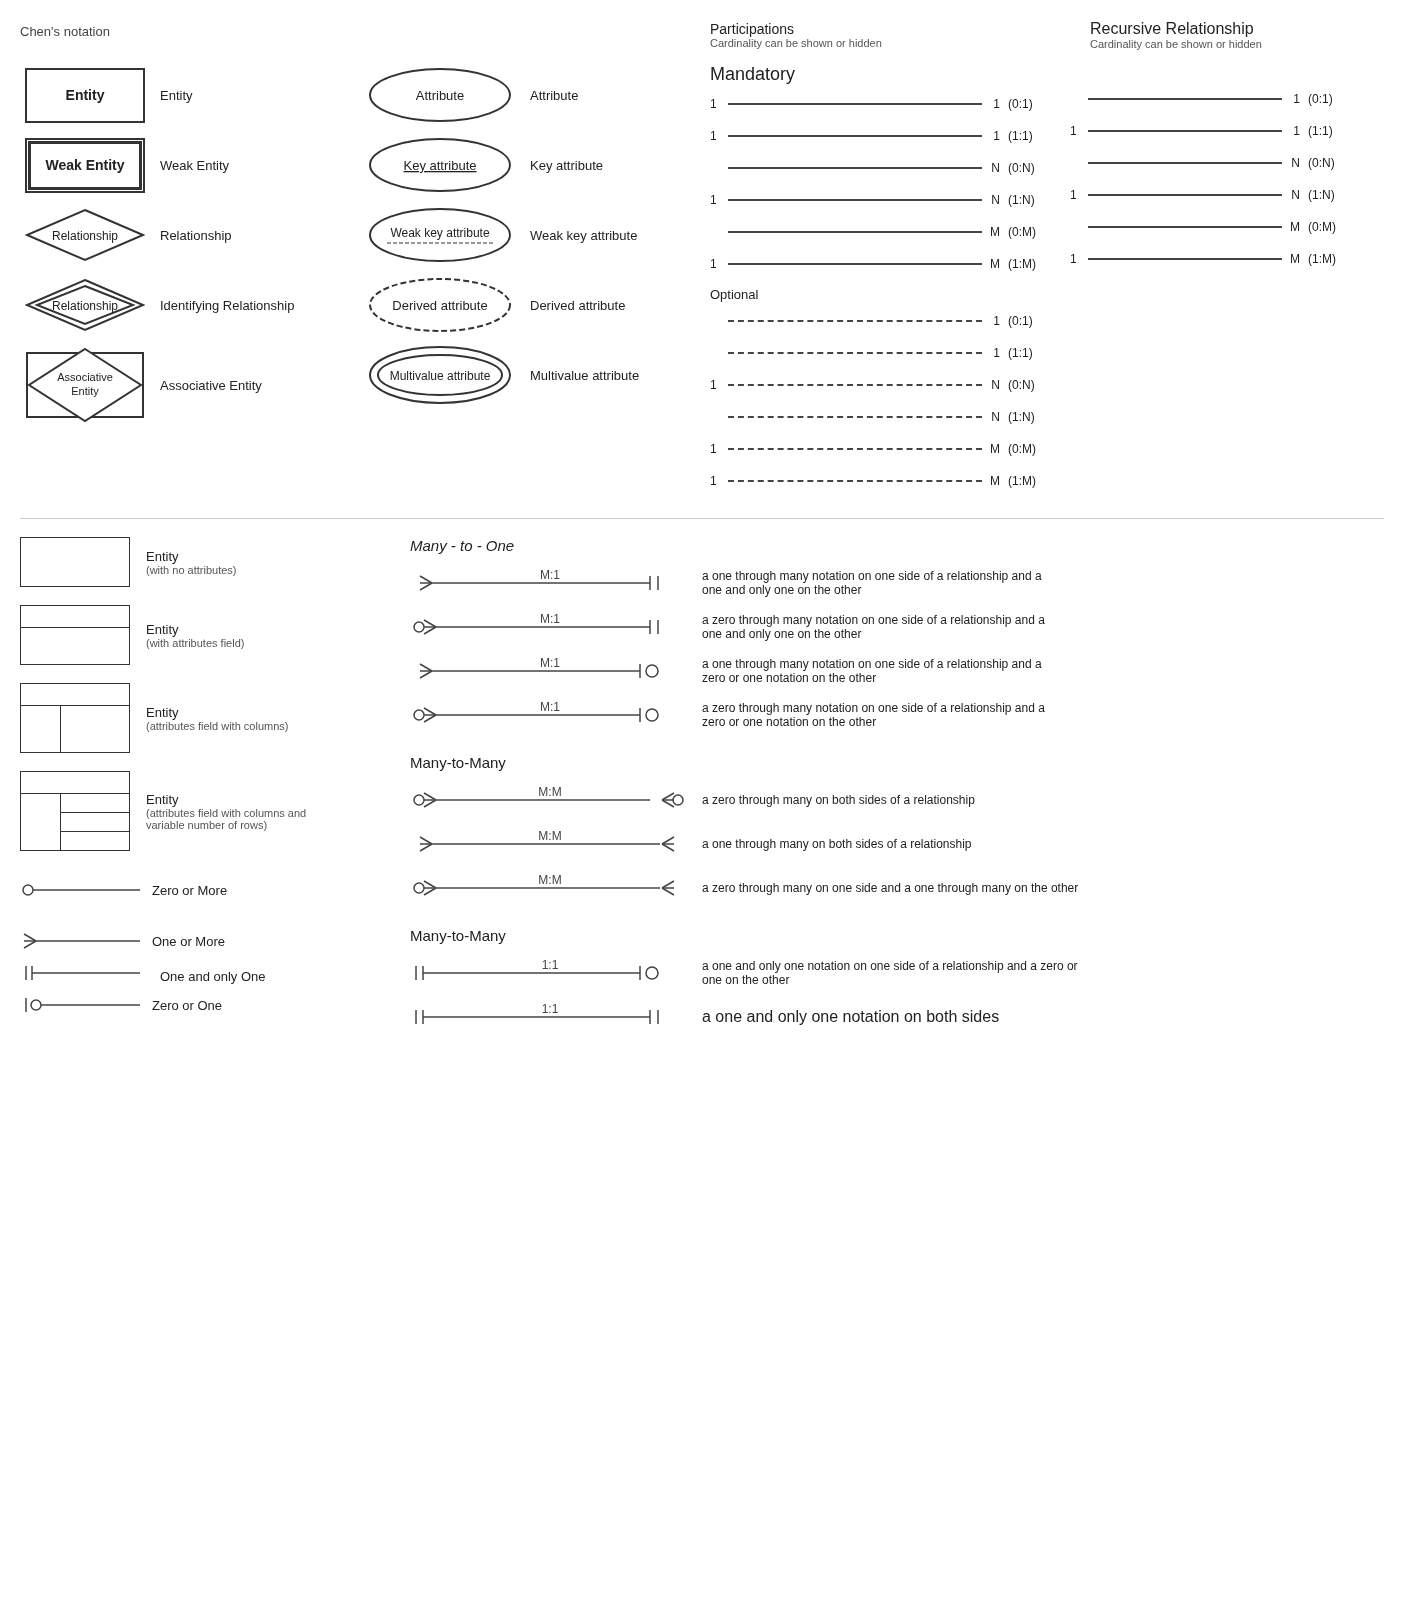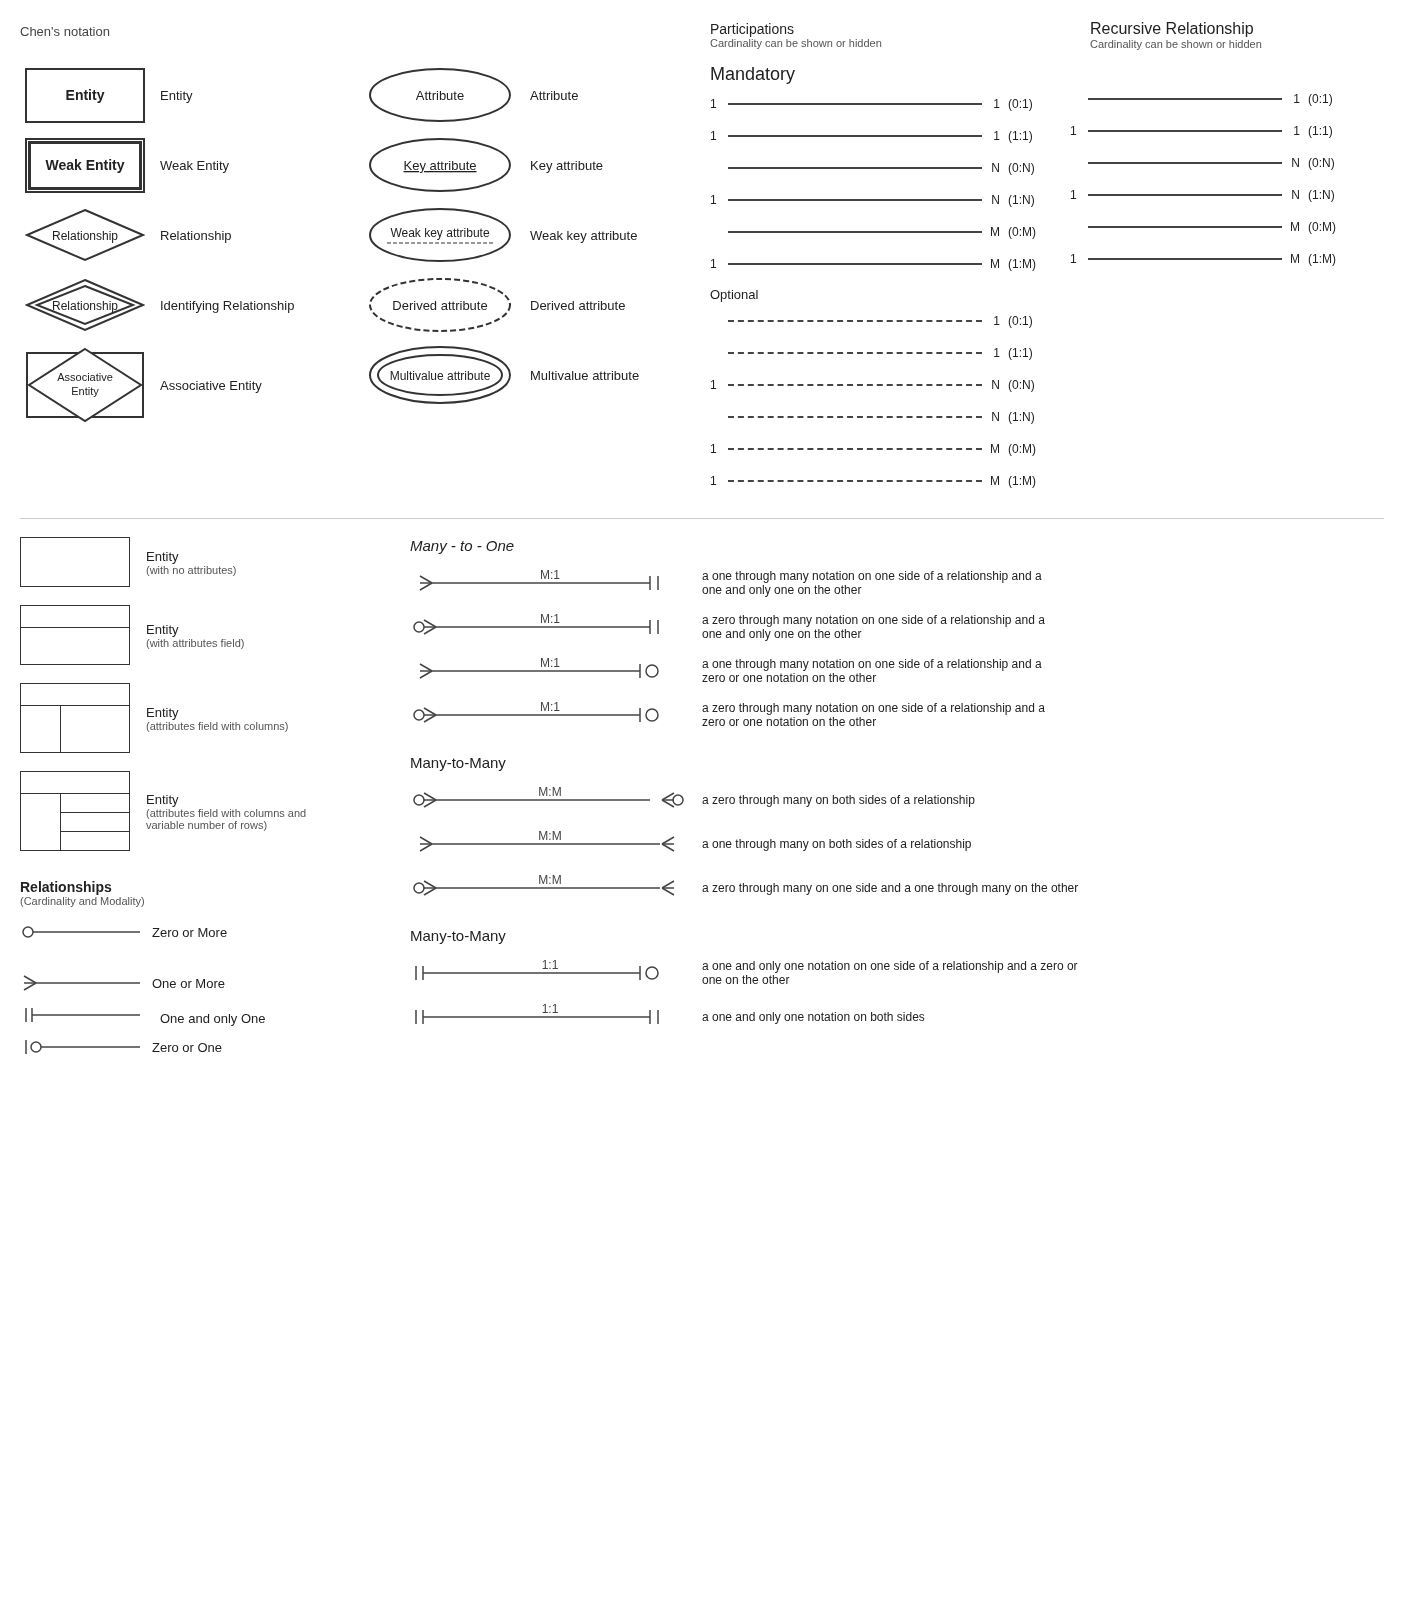--- a/index.html
+++ b/index.html
@@ -495,24 +495,20 @@
             <div class="cf-entity-var-row"></div>
           </div>
         </div>
       </div>
       <div>
         <div style="font-size:13px;">Entity</div>
         <div style="font-size:11px; color:#555; max-width:180px;">(attributes field with columns and<br>variable number of rows)</div>
       </div>
     </div>
 
-    <div>
-      <div style="font-size:14px; font-weight:bold;">Relationships</div>
-      <div style="font-size:11px; color:#555;">(Cardinality and Modality)</div>
-    </div>
 
     <div style="margin-top:14px; display:flex; flex-direction:column; gap:10px;">
 
       <div style="display:flex; align-items:center; gap:12px;">
         <svg width="120" height="22" viewBox="0 0 120 22">
 
           <circle cx="8" cy="11" r="5" fill="none" stroke="#444" stroke-width="1.5"></circle>
 
           <line x1="13" y1="11" x2="120" y2="11" stroke="#444" stroke-width="1.5"></line>
         </svg>
@@ -691,19 +687,19 @@
       <svg width="280" height="30" viewBox="0 0 280 30">
 
         <line x1="6" y1="8" x2="6" y2="22" stroke="#444" stroke-width="1.5"></line>
         <line x1="13" y1="8" x2="13" y2="22" stroke="#444" stroke-width="1.5"></line>
         <line x1="13" y1="15" x2="240" y2="15" stroke="#444" stroke-width="1.5"></line>
 
         <line x1="240" y1="8" x2="240" y2="22" stroke="#444" stroke-width="1.5"></line>
         <line x1="248" y1="8" x2="248" y2="22" stroke="#444" stroke-width="1.5"></line>
         <text x="140" y="11" text-anchor="middle" font-size="12" fill="#444">1:1</text>
       </svg>
-      <div style="font-size:12px; max-width:380px;">a one and only one notation on both sides</div>
+      <div style="font-size:16px; max-width:380px;">a one and only one notation on both sides</div>
     </div>
 
   </div>
 </div>
 
 </div>
 
 </body></html>

